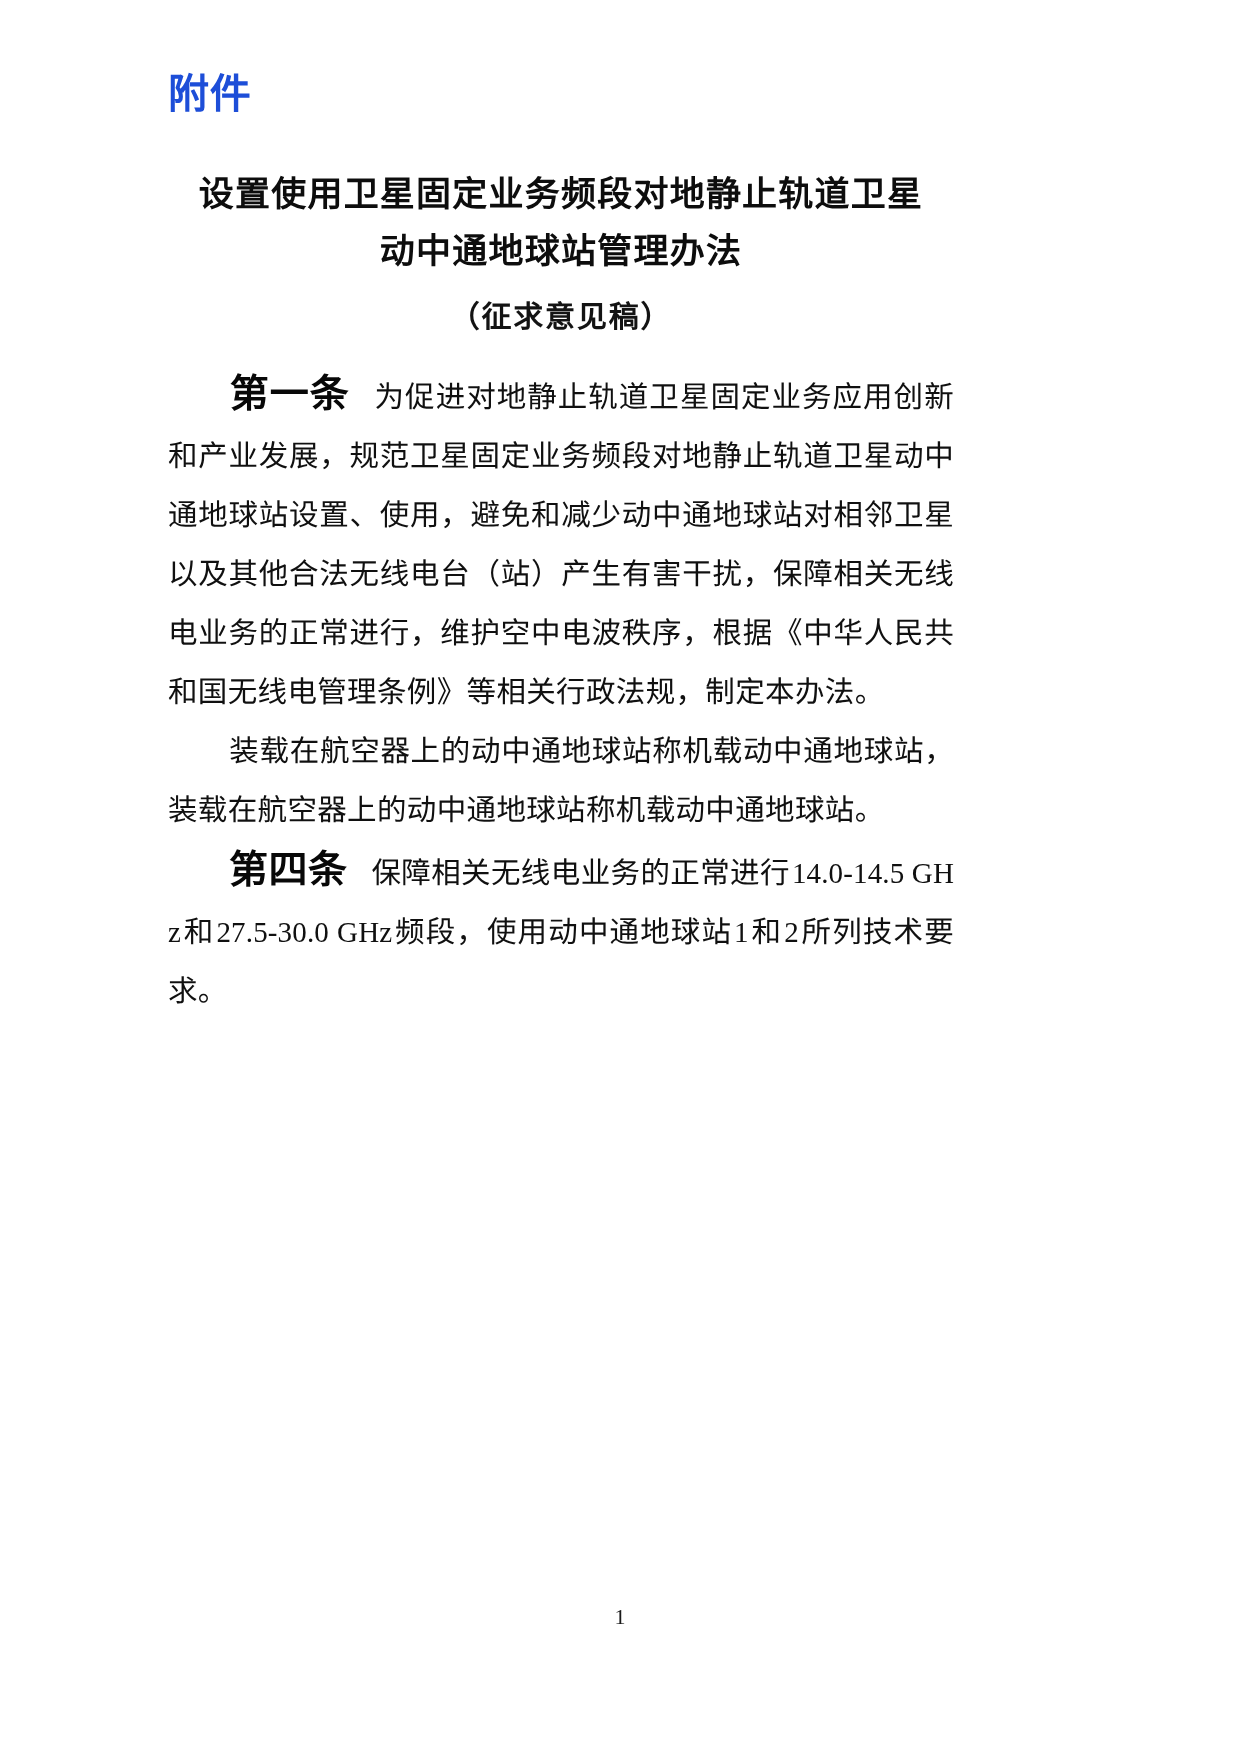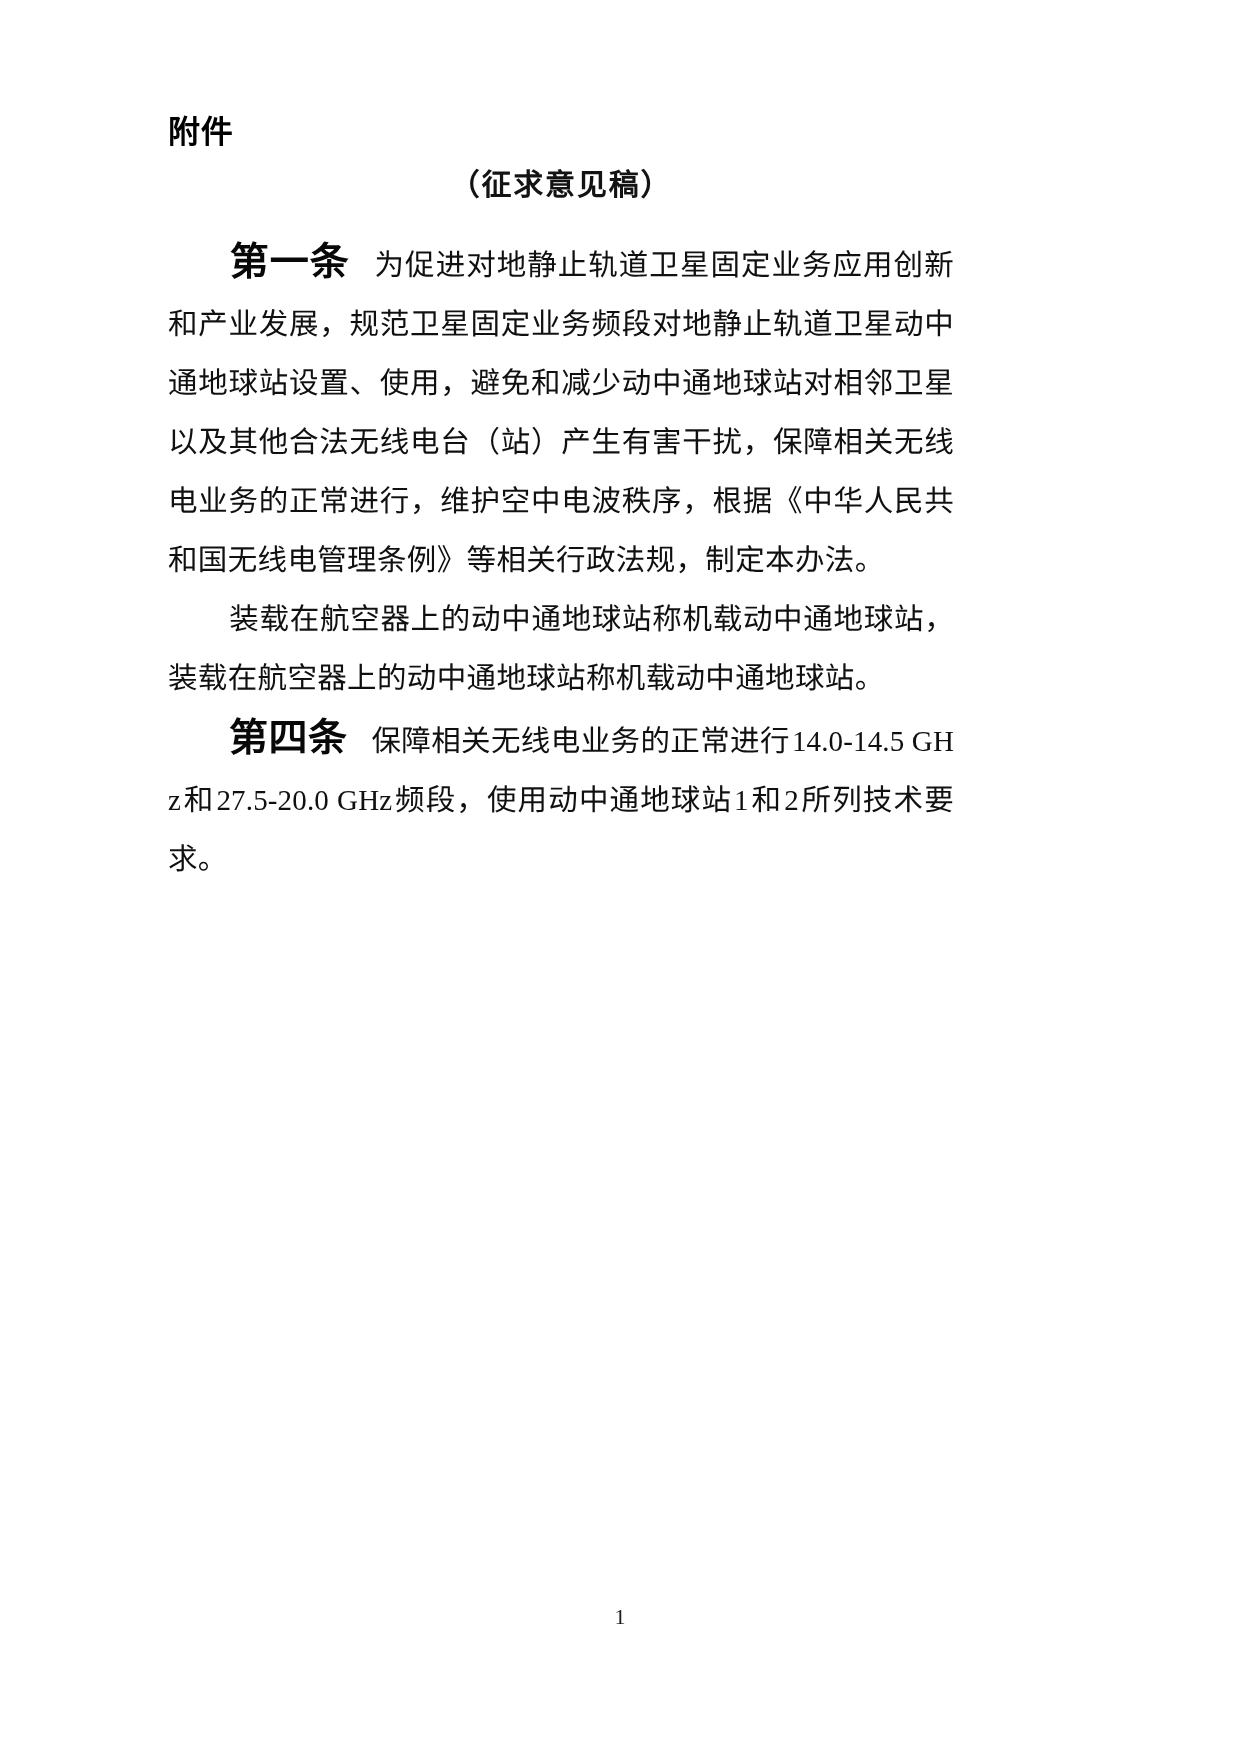--- a/index.html
+++ b/index.html
@@ -24,24 +24,24 @@
     position: absolute;
     left: 168px;
     top: 0;
     width: 786px;
   }
 
   
   .attachment-label {
     font-family: "Liberation Sans", "DejaVu Sans", sans-serif;
     font-weight: 700;
-    font-size: 32px;
+    font-size: 41px;
     line-height: 1;
-    color: #000000;
-    margin-top: 116px;
+    color: #1d4ed8;
+    margin-top: 74px;
     letter-spacing: 0.02em;
   }
 
   
   .doc-title {
     margin-top: 52px;
     text-align: center;
     font-family: "Liberation Serif", "DejaVu Serif", serif;
     font-weight: 700;
     font-size: 35px;
@@ -131,37 +131,41 @@
 </style>
 </head>
 <body>
 
 <div class="page">
 
   <div class="content">
 
     <div class="attachment-label">附件</div>
 
+    <div class="doc-title">
+      <span class="title-line">设置使用卫星固定业务频段对地静止轨道卫星</span>
+      <span class="title-line">动中通地球站管理办法</span>
+    </div>
 
     <div class="doc-subtitle">（征求意见稿）</div>
 
     <div class="body-block">
 
       <p class="para">
         <span class="indent"></span><span class="article-marker">第一条</span><span class="marker-gap"></span><span>为促进对地静止轨道卫星固定业务应用创新和产业发展，规范卫星固定业务频段对地静止轨道卫星动中通地球站设置、使用，避免和减少动中通地球站对相邻卫星以及其他合法无线电台（站）产生有害干扰，保障相关无线电业务的正常进行，维护空中电波秩序，根据《中华人民共和国无线电管理条例》等相关行政法规，制定本办法。</span>
       </p>
 
 
       <p class="para">
         <span class="indent"></span><span>装载在航空器上的动中通地球站称机载动中通地球站，装载在航空器上的动中通地球站称机载动中通地球站。</span>
       </p>
 
 
       <p class="para">
-        <span class="indent"></span><span class="article-marker">第四条</span><span class="marker-gap"></span><span>保障相关无线电业务的正常进行</span><span class="latin">14.0-14.5 GHz</span><span>和</span><span class="latin">27.5-20.0 GHz</span><span>频段，使用动中通地球站</span><span class="latin">1</span><span>和</span><span class="latin">2</span><span>所列技术要求。</span>
+        <span class="indent"></span><span class="article-marker">第四条</span><span class="marker-gap"></span><span>保障相关无线电业务的正常进行</span><span class="latin">14.0-14.5 GHz</span><span>和</span><span class="latin">27.5-30.0 GHz</span><span>频段，使用动中通地球站</span><span class="latin">1</span><span>和</span><span class="latin">2</span><span>所列技术要求。</span>
       </p>
 
     </div>
   </div>
 
   <div class="page-number">1</div>
 
 </div>
 
 </body></html>

